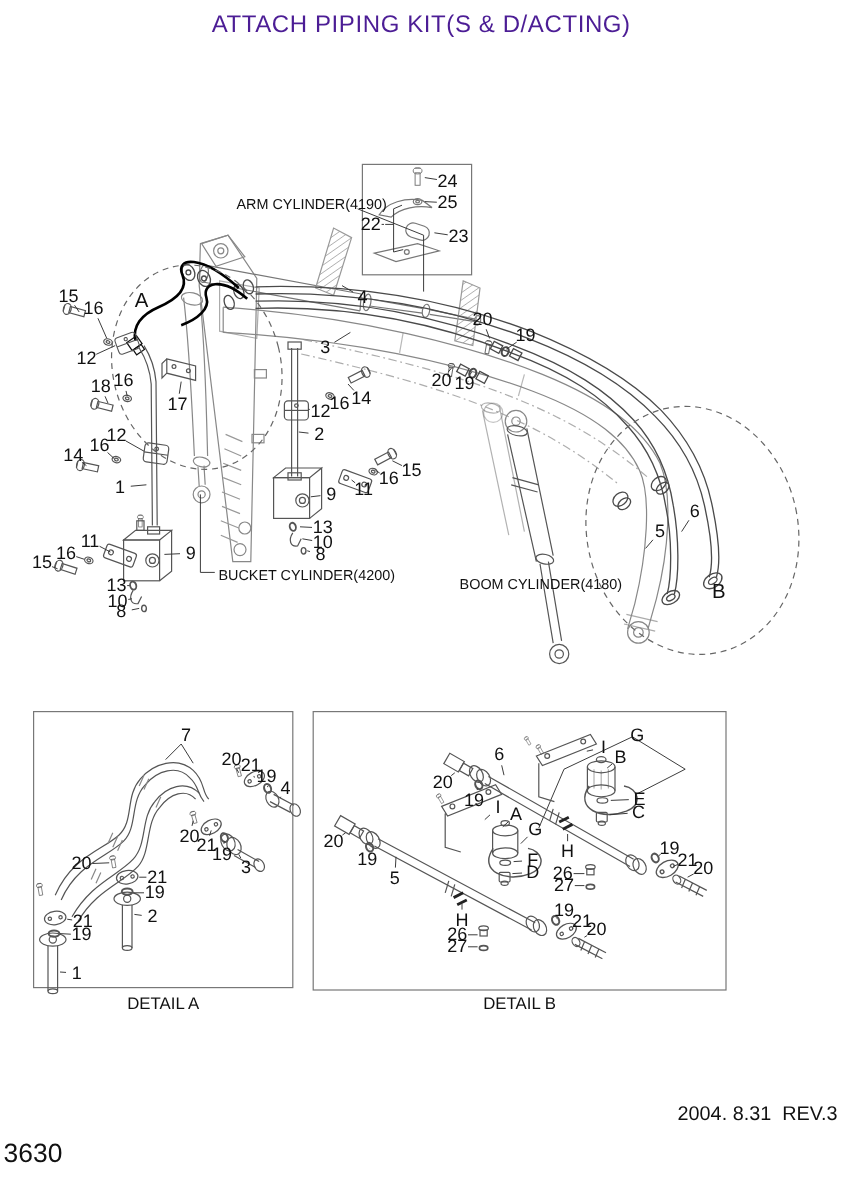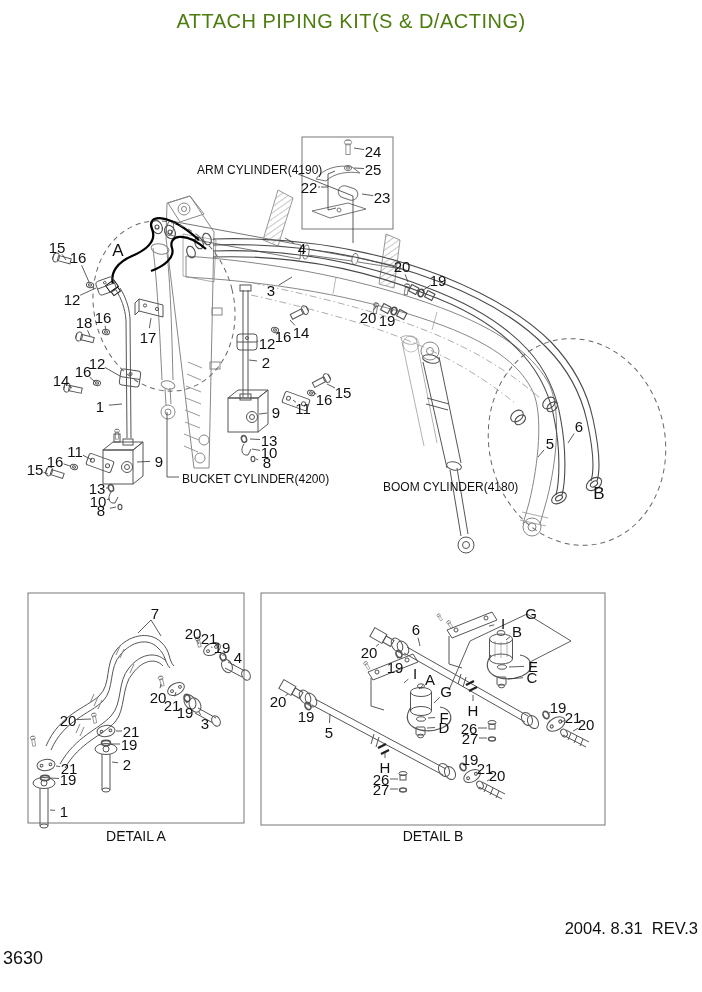--- a/index.html
+++ b/index.html
@@ -1,20 +1,20 @@
 <!DOCTYPE html>
 <html><head>
 <meta charset="utf-8">
 <style>
   html,body{margin:0;padding:0;background:#fff}
   .page{position:relative;width:702px;height:992px;background:#fff;overflow:hidden;
         font-family:"Liberation Sans",sans-serif;color:#111}
   .title{position:absolute;top:10px;left:0;right:0;text-align:center;
-         font-size:20px;letter-spacing:.5px;color:#4d7c0f}
-  .pagenum{position:absolute;left:3px;top:948px;font-size:18px}
+         font-size:20px;letter-spacing:.5px;color:#4c1d95}
+  .pagenum{position:absolute;left:3px;top:948px;font-size:22px}
   .rev{position:absolute;right:4px;top:919px;font-size:16.5px;white-space:pre}
   svg.canvas{position:absolute;left:0;top:0}
   text{font-family:"Liberation Sans",sans-serif;fill:#111}
   .co{font-size:15px;dominant-baseline:central}
   .ld{stroke:#333;stroke-width:.8}
   .art{fill:none;stroke:#777;stroke-width:1}
   .mid{stroke:#555}
   .pipe{stroke:#4a4a4a;stroke-width:1.1}
   .hose{stroke:#000;stroke-width:2.2;fill:none}
   .dash{stroke-dasharray:5 4;stroke:#666}

